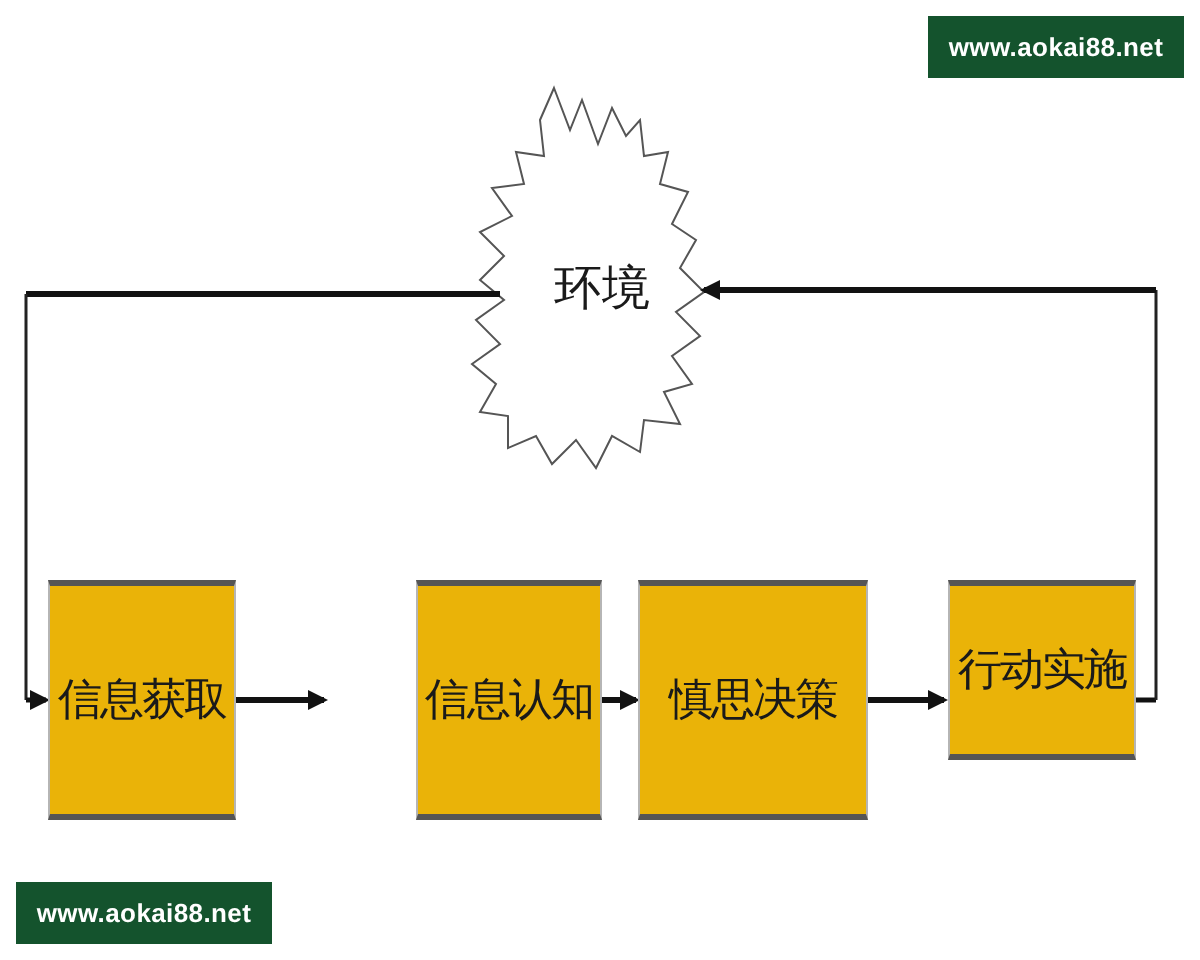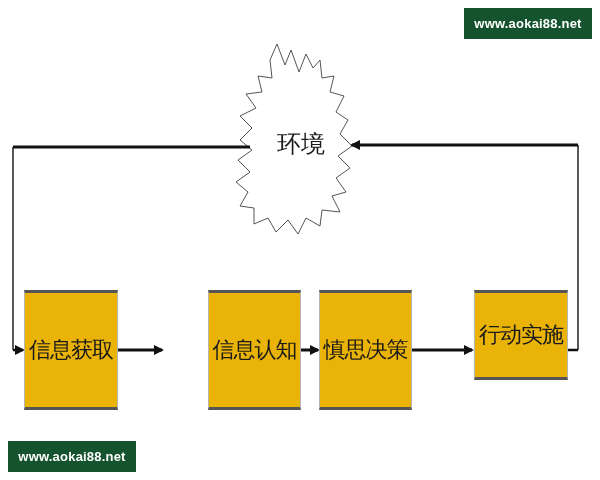--- a/index.html
+++ b/index.html
@@ -75,21 +75,21 @@
 </svg>
 
 <div class="env-label">环境</div>
 
 <div class="box" style="left:24px; top:290px; width:94px; height:120px;">
   <span>信息获取</span>
 </div>
 <div class="box" style="left:164px; top:290px; width:93px; height:120px;margin-left:44px;">
   <span>信息认知</span>
 </div>
-<div class="box" style="left:319px; top:290px; width:93px; height:120px;">
+<div class="box" style="left:319px; top:290px; width:115px; height:120px;">
   <span>慎思决策</span>
 </div>
 <div class="box" style="left:474px; top:290px; width:94px; height:90px;">
   <span>行动实施</span>
 </div>
 
 <div id="wm-top" class="watermark">www.aokai88.net</div>
 <div id="wm-bottom" class="watermark">www.aokai88.net</div>
 
 </body></html>

